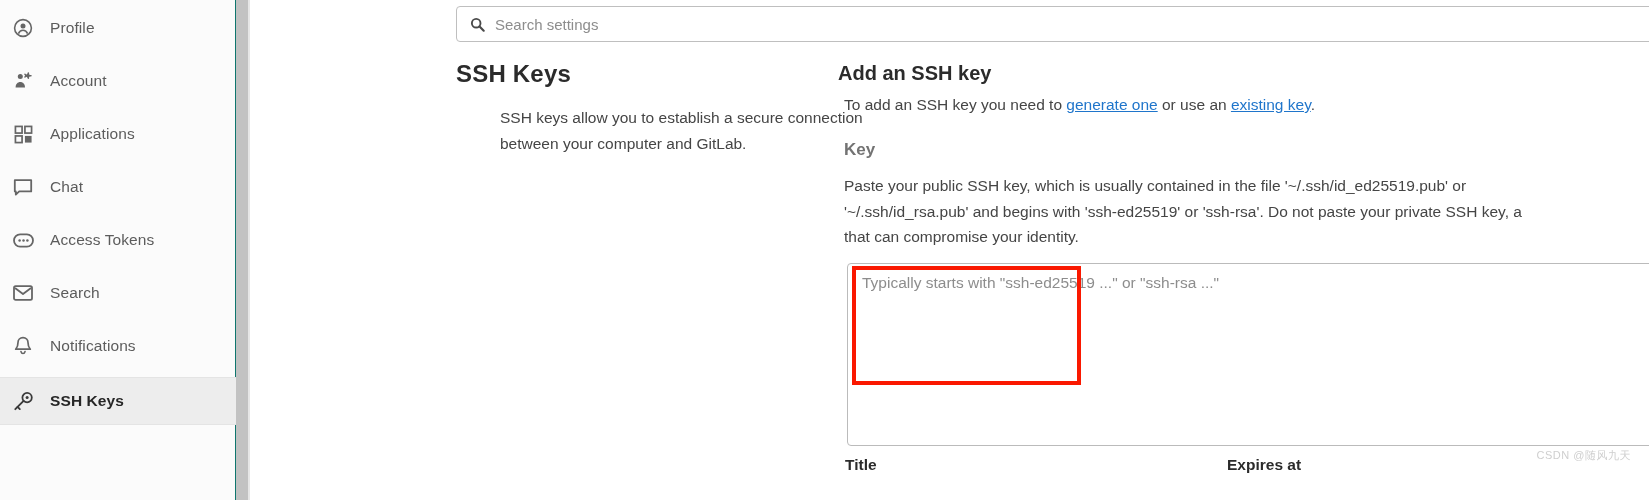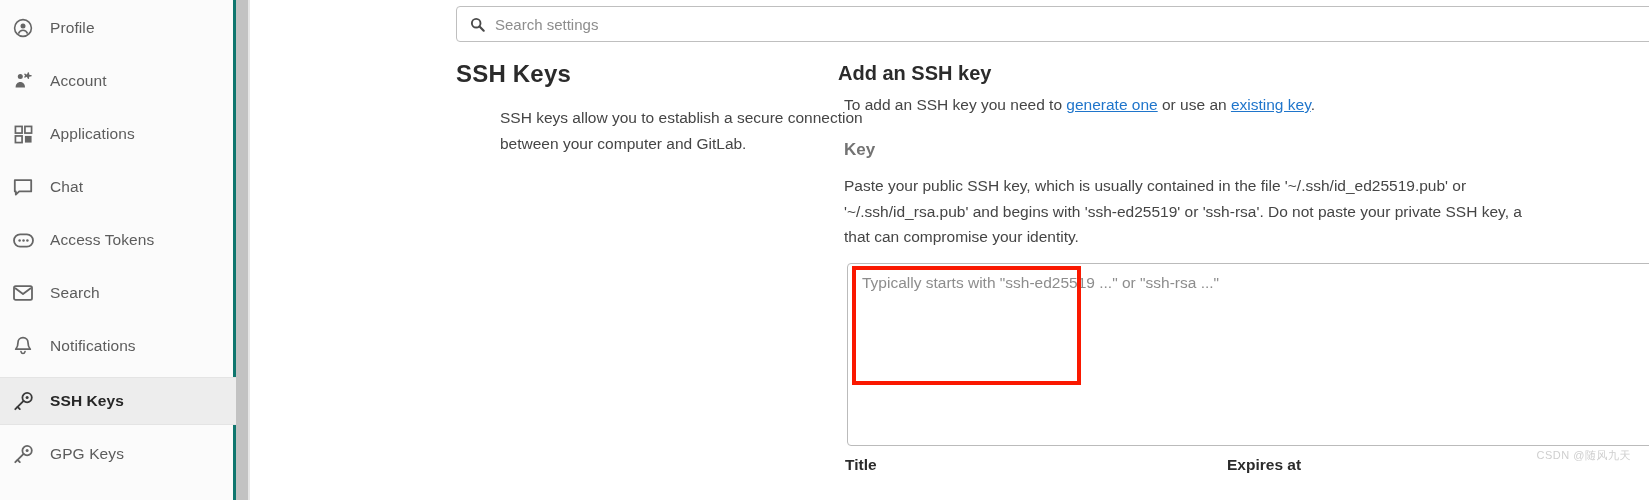--- a/index.html
+++ b/index.html
@@ -17,21 +17,21 @@
   }
 
   
   #sidebar {
     position: absolute;
     left: 0;
     top: 0;
     width: 236px;
     height: 500px;
     background: #fbfbfb;
-    border-right: 3px solid #0f766e;
+    border-right: 1px solid #0f766e;
     box-sizing: border-box;
   }
   .nav-item {
     position: absolute;
     left: 0;
     width: 236px;
     height: 48px;
     display: flex;
     align-items: center;
     box-sizing: border-box;
@@ -332,31 +332,20 @@
       <span class="nav-icon">
         <svg width="21" height="20" viewBox="0 0 21 20" fill="none" style="transform:rotate(0deg)">
           <circle cx="14.1" cy="6.6" r="4.7" stroke="currentColor" stroke-width="1.8"></circle>
           <circle cx="14.1" cy="6.6" r="1.5" fill="currentColor"></circle>
           <path d="M10.6 9.9L2.3 18.2" stroke="currentColor" stroke-width="1.9" stroke-linecap="round"></path>
           <path d="M4.6 15.9l2.2 2.2" stroke="currentColor" stroke-width="1.9" stroke-linecap="round"></path>
         </svg>
       </span>
       <span class="nav-label">SSH Keys</span>
     </div>
-    <div class="nav-item" style="top: 430px;">
-      <span class="nav-icon">
-        <svg width="21" height="20" viewBox="0 0 21 20" fill="none" style="transform:rotate(0deg)">
-          <circle cx="14.1" cy="6.6" r="4.7" stroke="currentColor" stroke-width="1.8"></circle>
-          <circle cx="14.1" cy="6.6" r="1.5" fill="currentColor"></circle>
-          <path d="M10.6 9.9L2.3 18.2" stroke="currentColor" stroke-width="1.9" stroke-linecap="round"></path>
-          <path d="M4.6 15.9l2.2 2.2" stroke="currentColor" stroke-width="1.9" stroke-linecap="round"></path>
-        </svg>
-      </span>
-      <span class="nav-label">GPG Keys</span>
-    </div>
   </div>
 <div id="sidebar-scrollbar-track"></div>
 <div id="sidebar-scrollbar-thumb"></div>
 <div id="sidebar-scrollbar-edge"></div>
 
 <div id="main">
 
   <div id="search-box">
     <span id="search-icon-wrap">
       <svg width="15" height="15" viewBox="0 0 16 16" fill="none">

